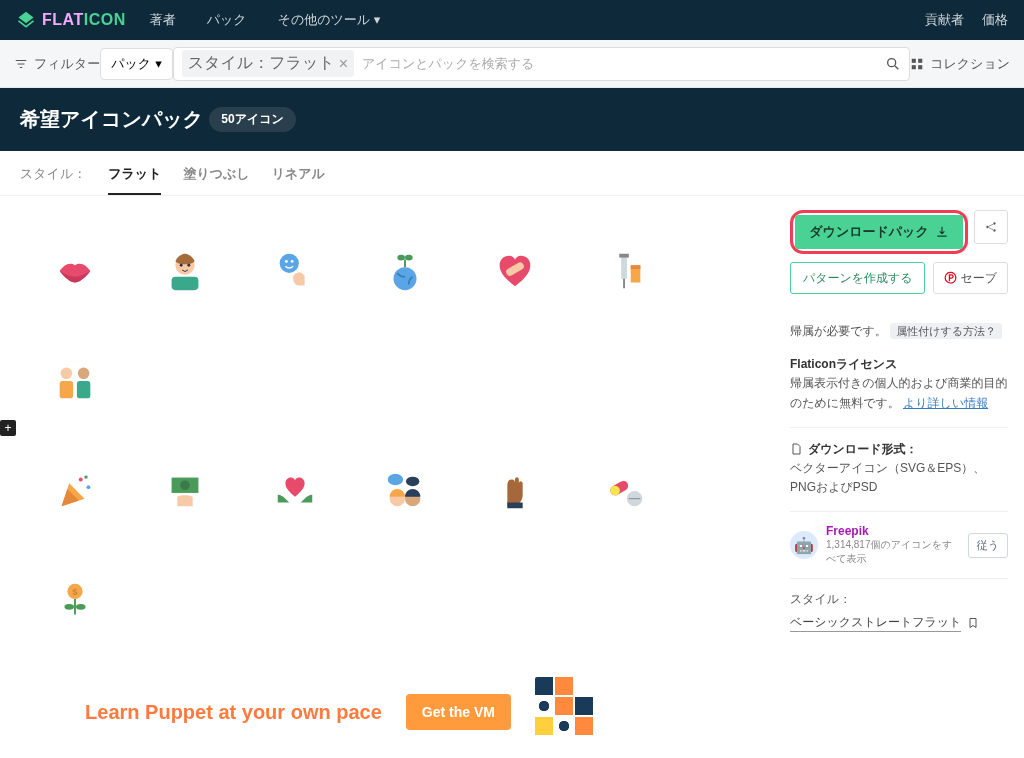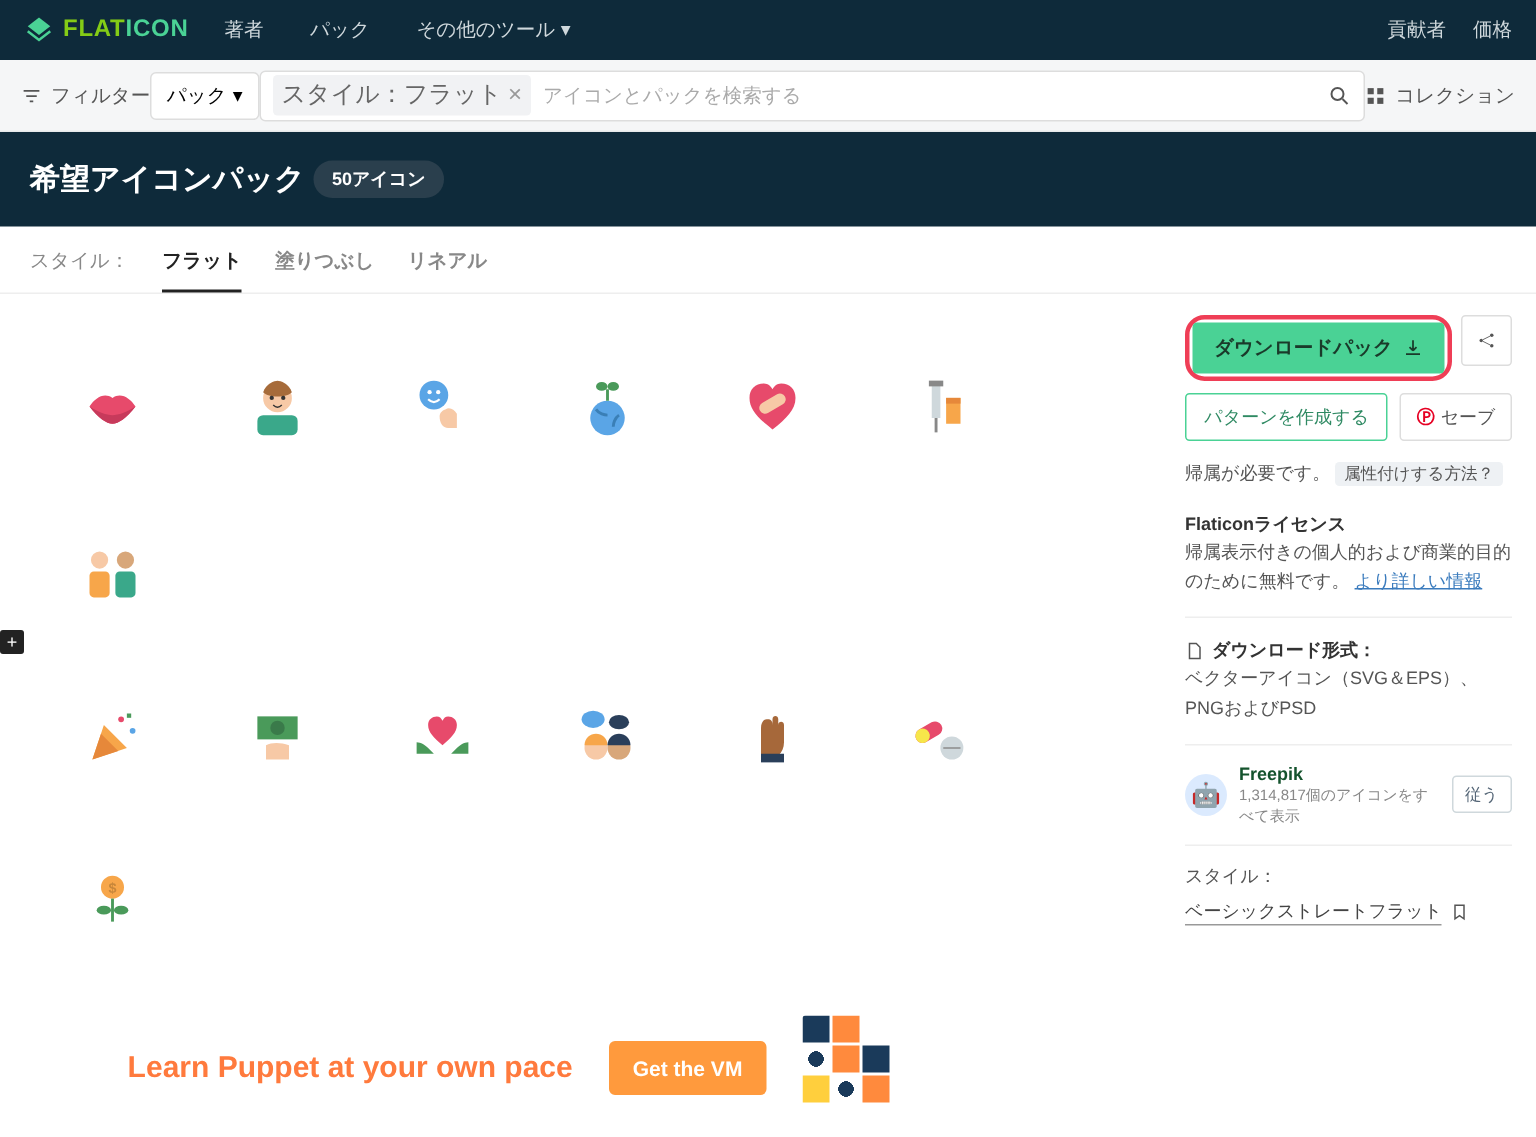--- a/index.html
+++ b/index.html
@@ -3,21 +3,21 @@
 <meta charset="utf-8">
 <style>
 * { margin: 0; padding: 0; box-sizing: border-box; font-family: -apple-system, BlinkMacSystemFont, "Segoe UI", Helvetica, Arial, sans-serif; }
 body { background: #fff; width: 1024px; height: 758px; overflow: hidden; position: relative; }
 
 
 .topnav { background: #0e2a3a; height: 40px; display: flex; align-items: center; padding: 0 16px; color: #cfd8dc; font-size: 13px; }
 .logo { display: flex; align-items: center; gap: 6px; margin-right: 24px; }
 .logo-mark { width: 20px; height: 20px; }
 .logo-text { font-weight: 700; font-size: 16px; letter-spacing: 0.5px; }
-.logo-text .white { color: #84cc16; text-align: center; }
+.logo-text .white { color: #f0abfc; text-align: center; }
 .logo-text .green { color: #4ad295; }
 .nav-links { display: flex; gap: 31px; }
 .nav-links span { cursor: pointer; }
 .nav-right { margin-left: auto; display: flex; gap: 18px; }
 
 
 .searchrow { background: #f5f6f7; height: 48px; display: flex; align-items: center; padding: 0 14px; border-bottom: 1px solid #e6e8ea; }
 .filter-btn { display: flex; align-items: center; gap: 6px; font-size: 13px; color: #555; cursor: pointer; }
 .pack-dd { background: #fff; border: 1px solid #ddd; border-radius: 4px; padding: 6px 10px; font-size: 13px; display: flex; align-items: center; gap: 4px; cursor: pointer; }
 .search-box { flex: 1; background: #fff; border: 1px solid #ddd; border-radius: 4px; height: 34px; display: flex; align-items: center; padding: 0 8px; gap: 8px; }
@@ -55,21 +55,21 @@
   linear-gradient(#ffcf3d,#ffcf3d) 0 40px/18px 18px no-repeat,
   radial-gradient(circle,#1a3a5a 40%,transparent 41%) 20px 40px/18px 18px no-repeat,
   linear-gradient(#ff8a3d,#ff8a3d) 40px 40px/18px 18px no-repeat;
   border-radius: 2px;
 }
 
 
 .sidebar { width: 250px; padding: 14px 16px; font-size: 12px; color: #555; }
 .dl-highlight { border: 3px solid #ef3e56; border-radius: 13px; padding: 2px; margin-bottom: 8px; }
 .dl-btn { background: #4ad295; color: #1a3a2a; width: 100%; height: 34px; display: flex; align-items: center; justify-content: center; gap: 6px; font-size: 13px; font-weight: 600; border-radius: 3px; cursor: pointer; }
-.row-btns { display: flex; gap: 8px; margin-bottom: 12px; }
+.row-btns { display: flex; gap: 8px; margin-bottom: 28px; }
 .btn-outline { border: 1px solid #4ad295; color: #2f8a63; flex: 1; height: 32px; display: flex; align-items: center; justify-content: center; font-size: 12px; border-radius: 3px; cursor: pointer; }
 .btn-pin { border: 1px solid #ddd; height: 32px; padding: 0 10px; display: flex; align-items: center; gap: 4px; font-size: 12px; border-radius: 3px; cursor: pointer; }
 .share-btn { border: 1px solid #ddd; width: 34px; height: 34px; display: flex; align-items: center; justify-content: center; border-radius: 3px; cursor: pointer; margin-left: 6px; }
 .dl-row { display: flex; }
 .info-block { margin-bottom: 14px; line-height: 1.6; }
 .info-block .h { font-weight: 700; color: #333; }
 .link { color: #3a7bbd; text-decoration: underline; cursor: pointer; }
 .badge { background: #eef1f4; border-radius: 3px; padding: 2px 6px; font-size: 11px; cursor: pointer; }
 .divider { border-top: 1px solid #eee; margin: 12px 0; }
 .author-row { display: flex; align-items: center; gap: 8px; }
@@ -326,21 +326,21 @@
         <span class="h">ダウンロード形式：</span>
       </div>
       <div>ベクターアイコン（SVG＆EPS）、PNGおよびPSD</div>
     </div>
 
     <div class="divider"></div>
 
     <div class="author-row">
       <div class="author-ava">🤖</div>
       <div style="flex:1;">
-        <div style="font-weight:600;color:#14532d;">Freepik</div>
+        <div style="font-weight:600;color:#a21caf;">Freepik</div>
         <div style="font-size:10px;color:#888;">1,314,817個のアイコンをすべて表示</div>
       </div>
       <div class="follow-btn">従う</div>
     </div>
 
     <div class="divider"></div>
 
     <div class="style-row">
       <span>スタイル：</span>
       <span class="style-link">ベーシックストレートフラット</span>

